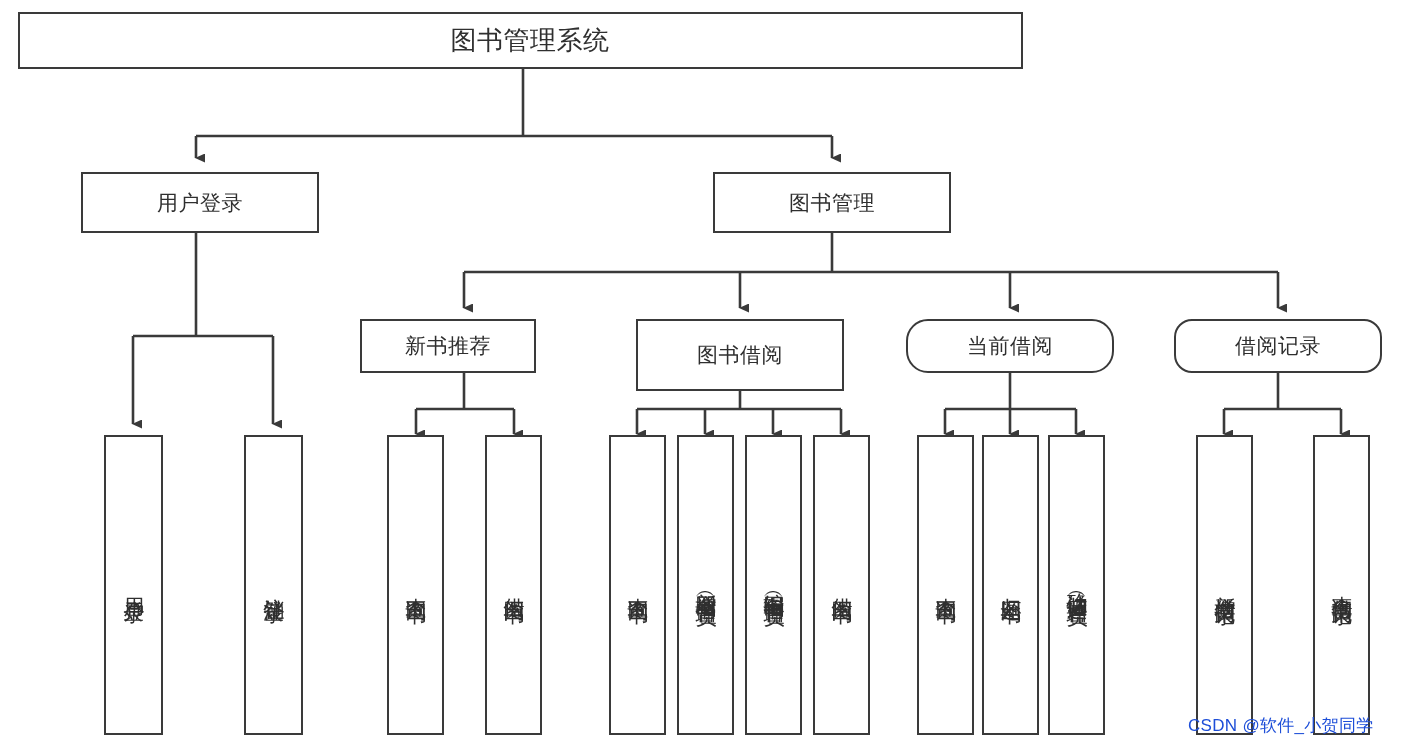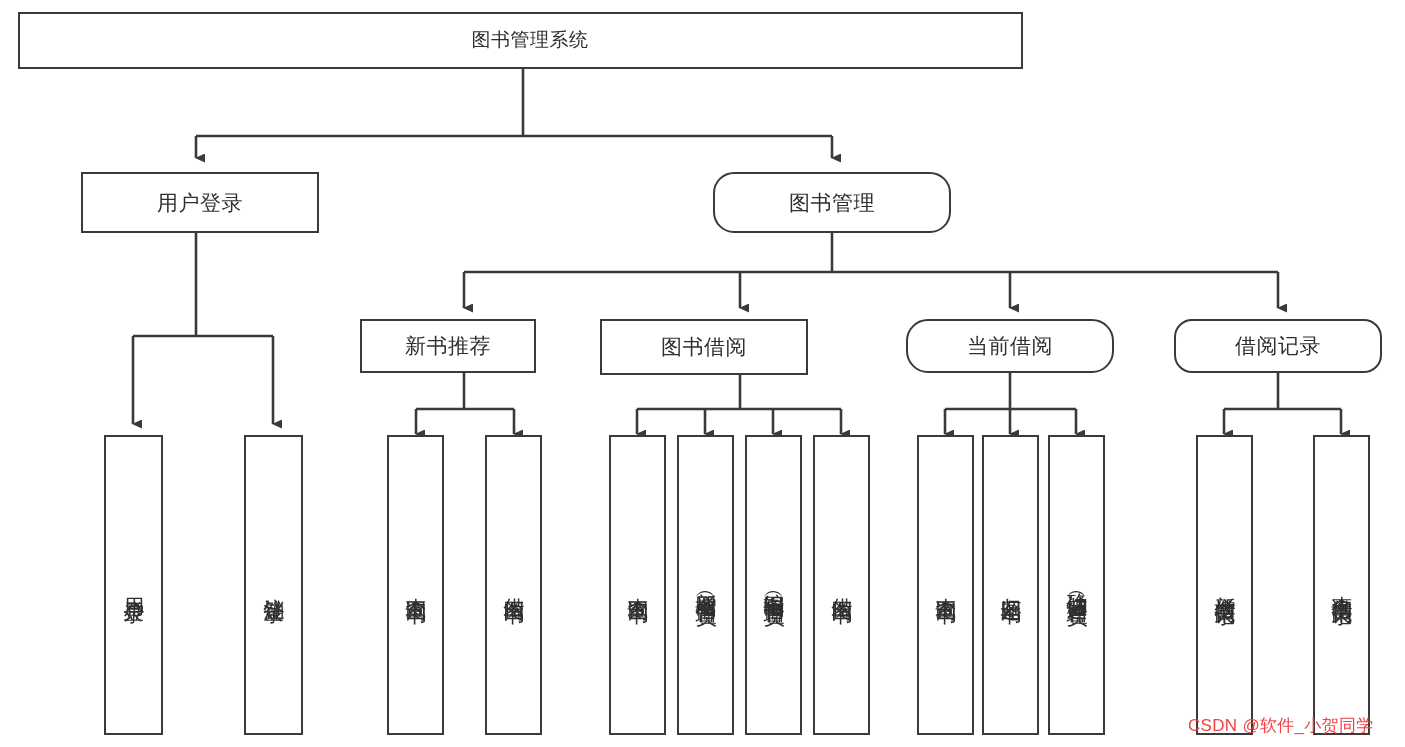--- a/index.html
+++ b/index.html
@@ -48,29 +48,29 @@
   }
   .node.vert .vtext {
     writing-mode: vertical-rl;
     text-orientation: upright;
     line-height: 1.18;
     letter-spacing: 2px;
     white-space: nowrap;
     text-align: center;
   }
   .node.root {
-    font-size: 19px;
+    font-size: 26px;
     padding-left: 19px;
   }
   .watermark {
     position: absolute;
     left: 1188px;
     top: 714px;
     font-size: 17px;
-    color: #ef4444;
+    color: #1d4ed8;
     white-space: nowrap;
     letter-spacing: 0.3px;
   }
 </style>
 </head>
 <body>
 
 <div id="diagram-root">
 
   <svg class="wires" viewBox="0 0 1405 747">
@@ -123,28 +123,28 @@
     </g>
   </svg>
 
   <div class="node horiz root" style="left:18px; top:12px; width:1005px; height:57px;">
     <span>图书管理系统</span>
   </div>
 
   <div class="node horiz" style="left:81px; top:172px; width:238px; height:61px;">
     <span>用户登录</span>
   </div>
-  <div class="node horiz" style="left:713px; top:172px; width:238px; height:61px;border-radius:21px;">
+  <div class="node horiz" style="left:713px; top:172px; width:238px; height:61px;">
     <span>图书管理</span>
   </div>
 
   <div class="node horiz" style="left:360px; top:319px; width:176px; height:54px;">
     <span>新书推荐</span>
   </div>
-  <div class="node horiz" style="left:600px; top:319px; width:208px; height:56px;">
+  <div class="node horiz" style="left:636px; top:319px; width:208px; height:72px;">
     <span>图书借阅</span>
   </div>
   <div class="node horiz" style="left:906px; top:319px; width:208px; height:54px;border-radius:22px;">
     <span>当前借阅</span>
   </div>
   <div class="node horiz" style="left:1174px; top:319px; width:208px; height:54px;border-radius:18px;">
     <span>借阅记录</span>
   </div>
 
   <div class="node vert" style="left:104px; top:435px; width:59px; height:300px;">

